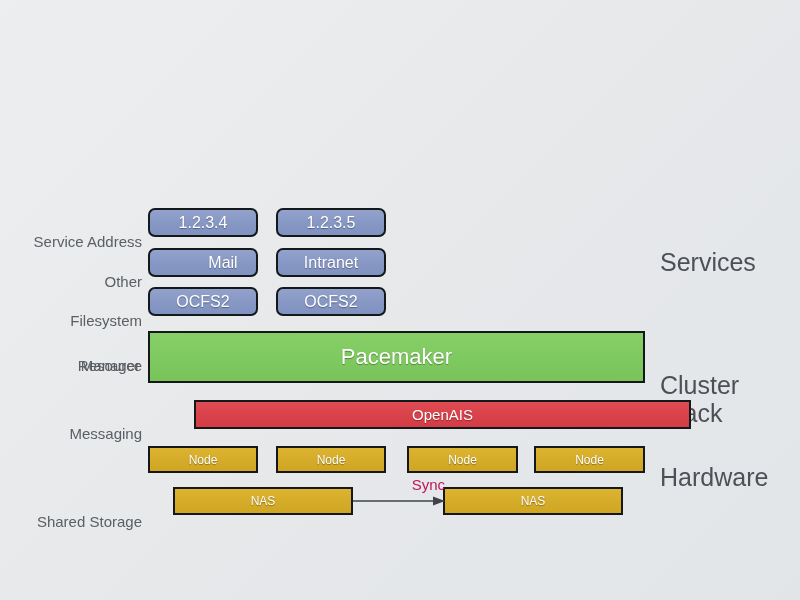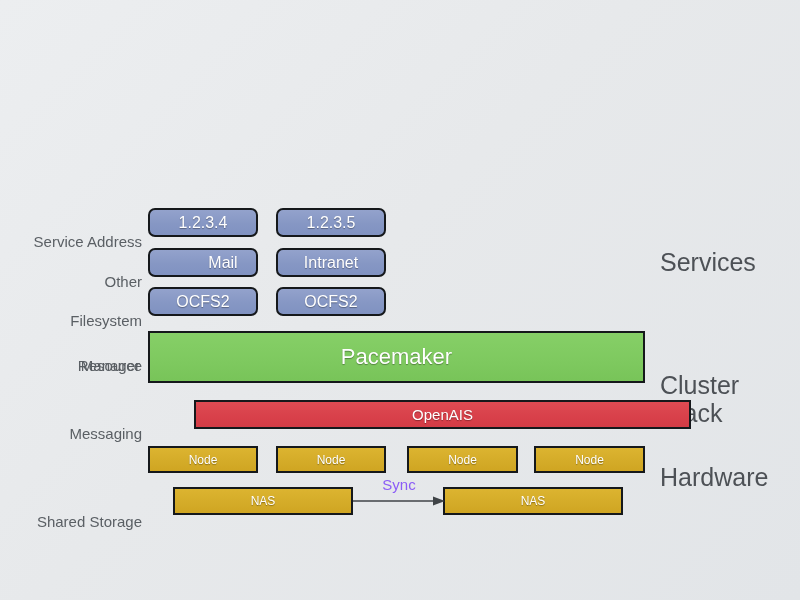--- a/index.html
+++ b/index.html
@@ -99,23 +99,23 @@
     left: 353px;
     top: 494px;
     width: 92px;
     height: 14px;
   }
   .sync-label {
     position: absolute;
     left: 353px;
     top: 476px;
     width: 92px;
-    text-align: center;
+    text-align: right;
     font-size: 15px;
-    color: #8b5cf6;
+    color: #be185d;
   }
 </style>
 </head>
 <body>
 
 <div id="slide">
 
 
   <div class="label-wrap" style="top:213px;">
     <div class="row-label">Service Address</div>

